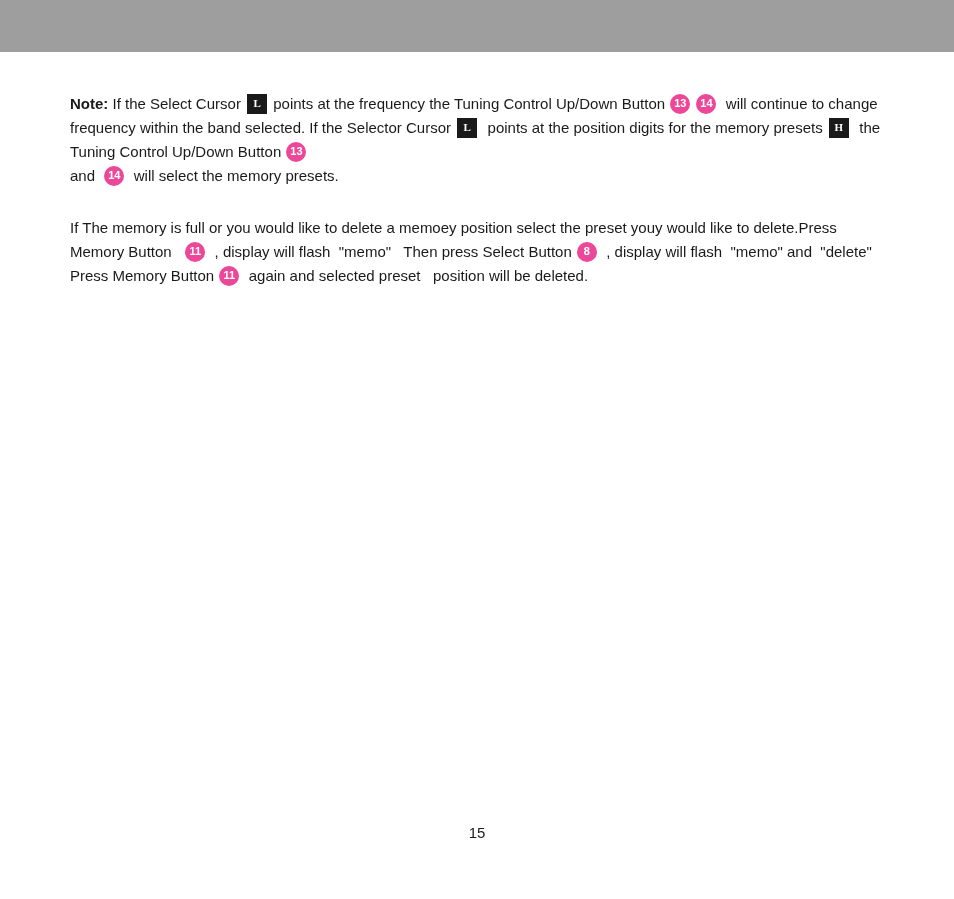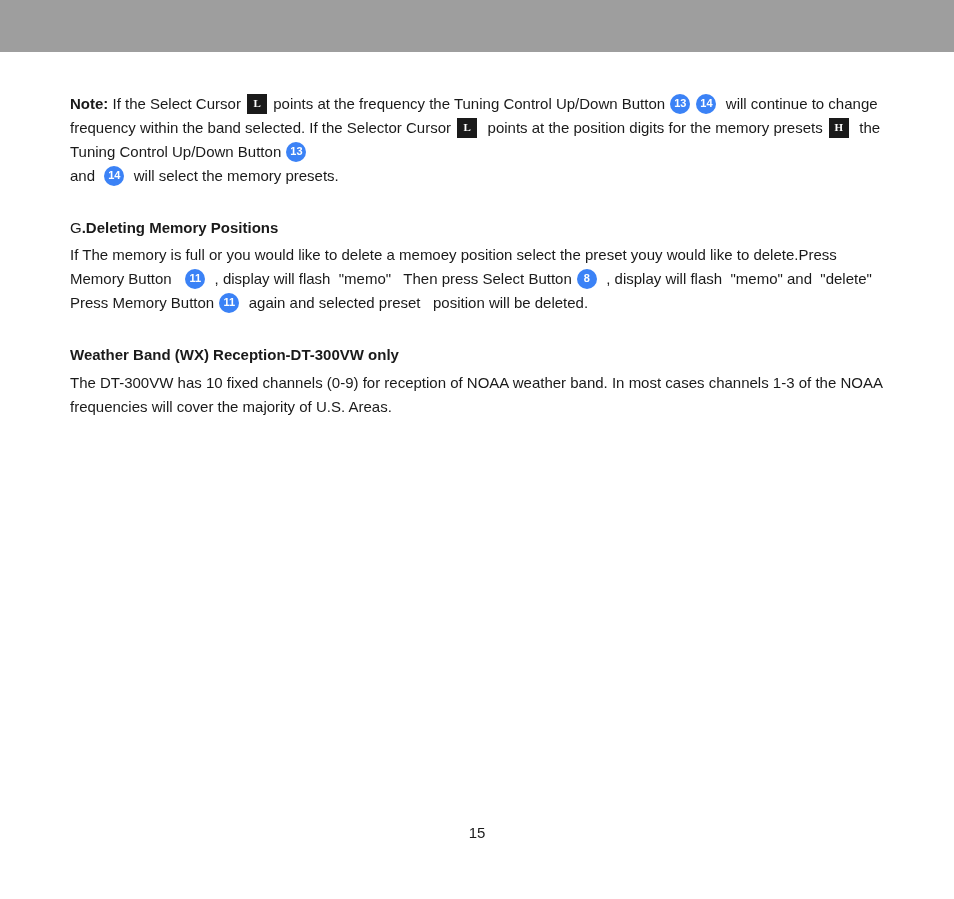--- a/index.html
+++ b/index.html
@@ -54,21 +54,21 @@
       line-height: 1.6;
     }
 
     .circle-badge {
       display: inline-flex;
       align-items: center;
       justify-content: center;
       width: 20px;
       height: 20px;
       border-radius: 50%;
-      background: #3b82f6;
+      background: #ec4899;
       color: #ffffff;
       font-size: 11px;
       font-weight: bold;
       vertical-align: middle;
       margin: 0 1px;
       position: relative;
       top: -1px;
     }
 
     .square-badge {
@@ -119,40 +119,31 @@
       <span class="square-badge">H</span>
       &nbsp;the Tuning Control Up/Down Button
       <span class="circle-badge">13</span>
       <br>
       and &nbsp;<span class="circle-badge">14</span>
       &nbsp;will select the memory presets.
     </p>
   </div>
 
   <div class="section">
-    <div class="section-title">
-      <span class="first-letter">G</span><strong>.Deleting Memory Positions</strong>
-    </div>
     <p>
       If The memory is full or you would like to delete a memoey position select
       the preset youy would like to delete.Press Memory Button &nbsp;
       <span class="circle-badge">11</span>
       &nbsp;, display
       will flash &nbsp;"memo" &nbsp; Then press Select Button
       <span class="circle-badge">8</span>
       &nbsp;, display will flash &nbsp;"memo"
       and &nbsp;"delete" &nbsp; Press Memory Button
       <span class="circle-badge">11</span>
       &nbsp;again and selected preset &nbsp; position
       will be deleted.
     </p>
   </div>
 
-  <div class="section">
-    <div class="section-title">
-      <strong>Weather Band (WX) Reception-DT-300VW only</strong>
-    </div>
-    <p>The DT-300VW has 10 fixed channels (0-9) for reception of NOAA weather band. In most cases channels 1-3 of the NOAA frequencies will cover the majority of U.S. Areas.</p>
-  </div>
 
 </div>
 
 <div class="page-number">15</div>
 
 </body></html>

